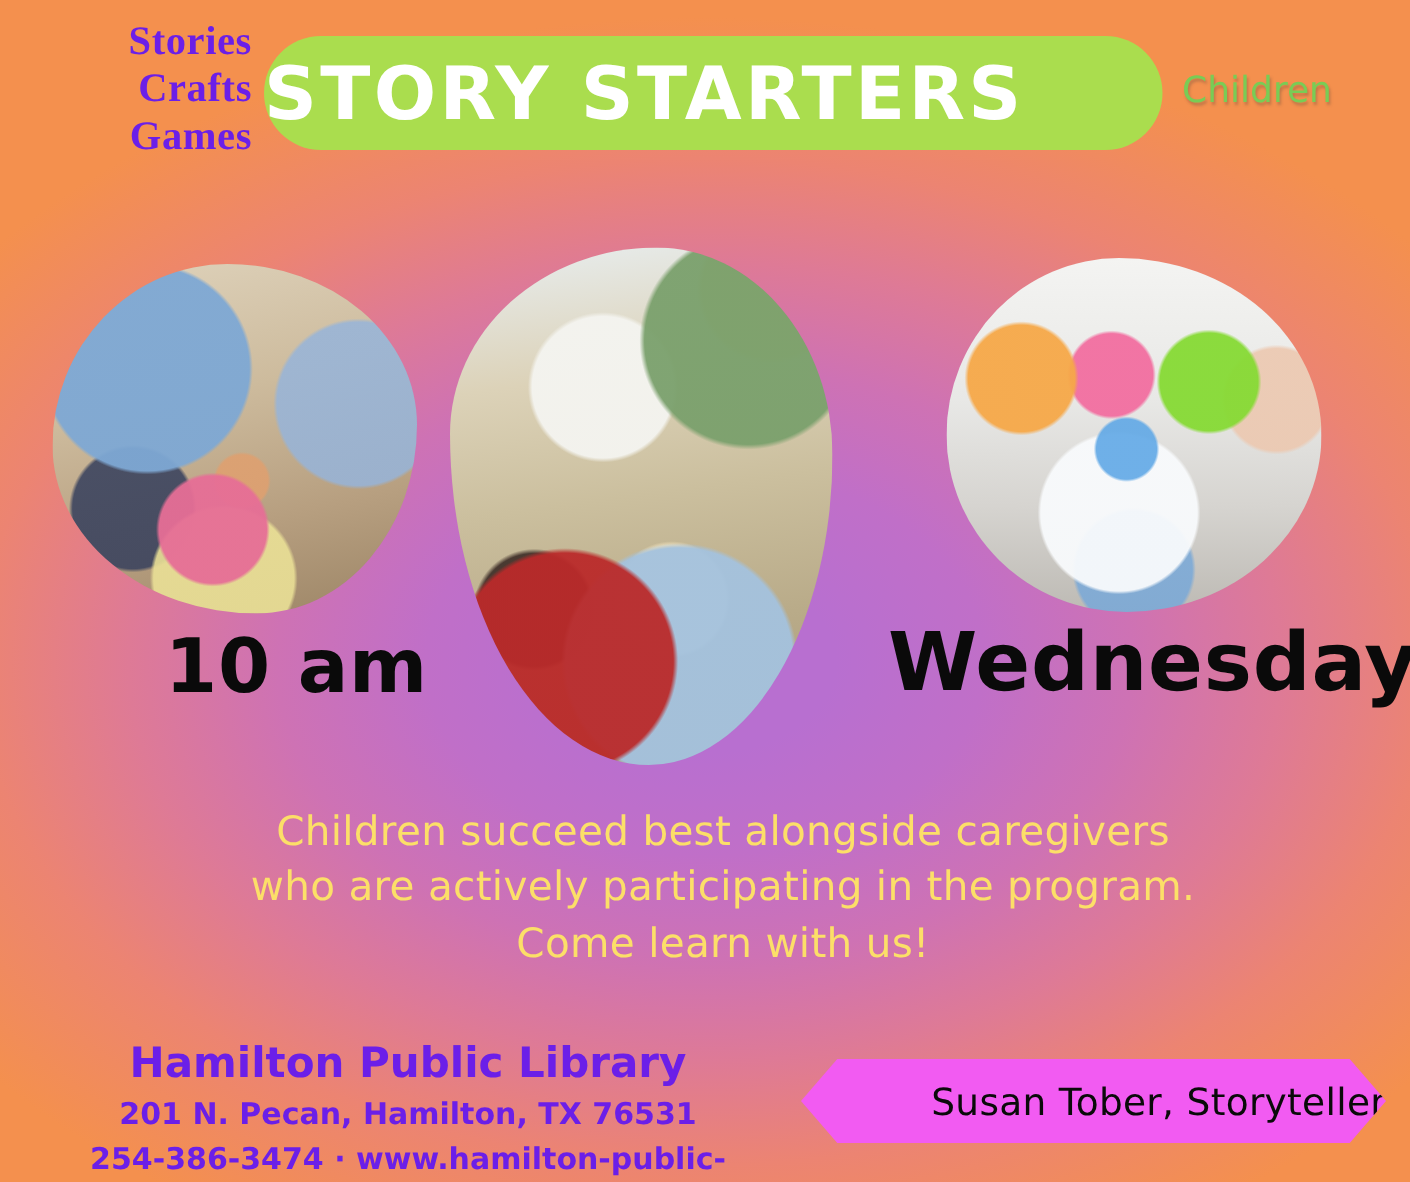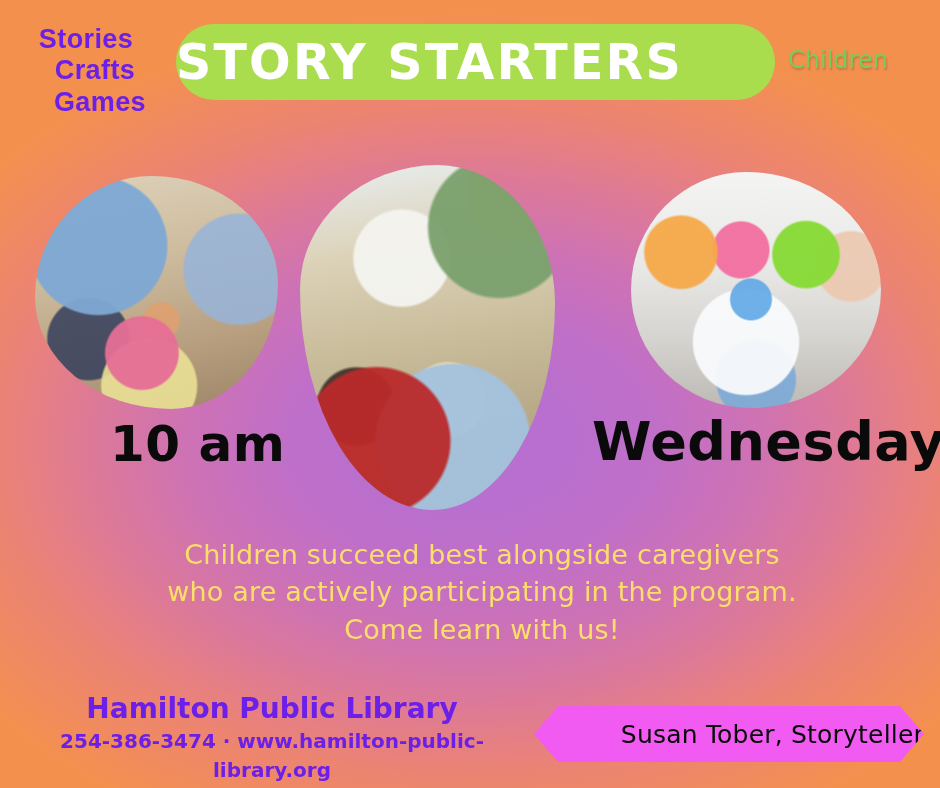--- a/index.html
+++ b/index.html
@@ -13,25 +13,25 @@
     height: 788px;
     overflow: hidden;
     font-family: "DejaVu Sans", sans-serif;
     background:
       radial-gradient(ellipse 620px 430px at 50% 56%, #B86FD0 0%, #B86FD0 14%, #C06FC8 30%, #CE72B4 46%, #DE7A96 62%, #EC8472 78%, #F4904E 100%);
   }
   
   #tagline {
     position: absolute;
     left: 18px;
-    top: 24px;
+    top: 12px;
     width: 150px;
-    text-align: center;
+    text-align: right;
     color: #6B1FE8;
-    font-family: Liberation Sans, sans-serif;
+    font-family: Liberation Serif, serif;
     font-weight: bold;
     font-size: 27px;
     line-height: 1.16;
     letter-spacing: 0.4px;
   }
   #tagline .tl { display: block; }
   #tagline .tl-1 { margin-left: -14px; }
   #tagline .tl-2 { margin-left: 4px; }
   #tagline .tl-3 { margin-left: 14px; }
 
@@ -229,20 +229,21 @@
   <div class="bigword" id="day-label">Wednesdays</div>
 
   <div id="message">
     <span class="ml">Children succeed best alongside caregivers</span>
     <span class="ml">who are actively participating in the program.</span>
     <span class="ml">Come learn with us!</span>
   </div>
 
   <div id="footer">
     <div id="footer-name">Hamilton Public Library</div>
+    <div id="footer-addr">201 N. Pecan, Hamilton, TX 76531</div>
     <div id="footer-contact">254-386-3474 · www.hamilton-public-library.org</div>
   </div>
 
   <div id="storyteller-badge">
     <span id="storyteller-text">Susan Tober, Storyteller</span>
   </div>
 
 </div>
 
 </body></html>

